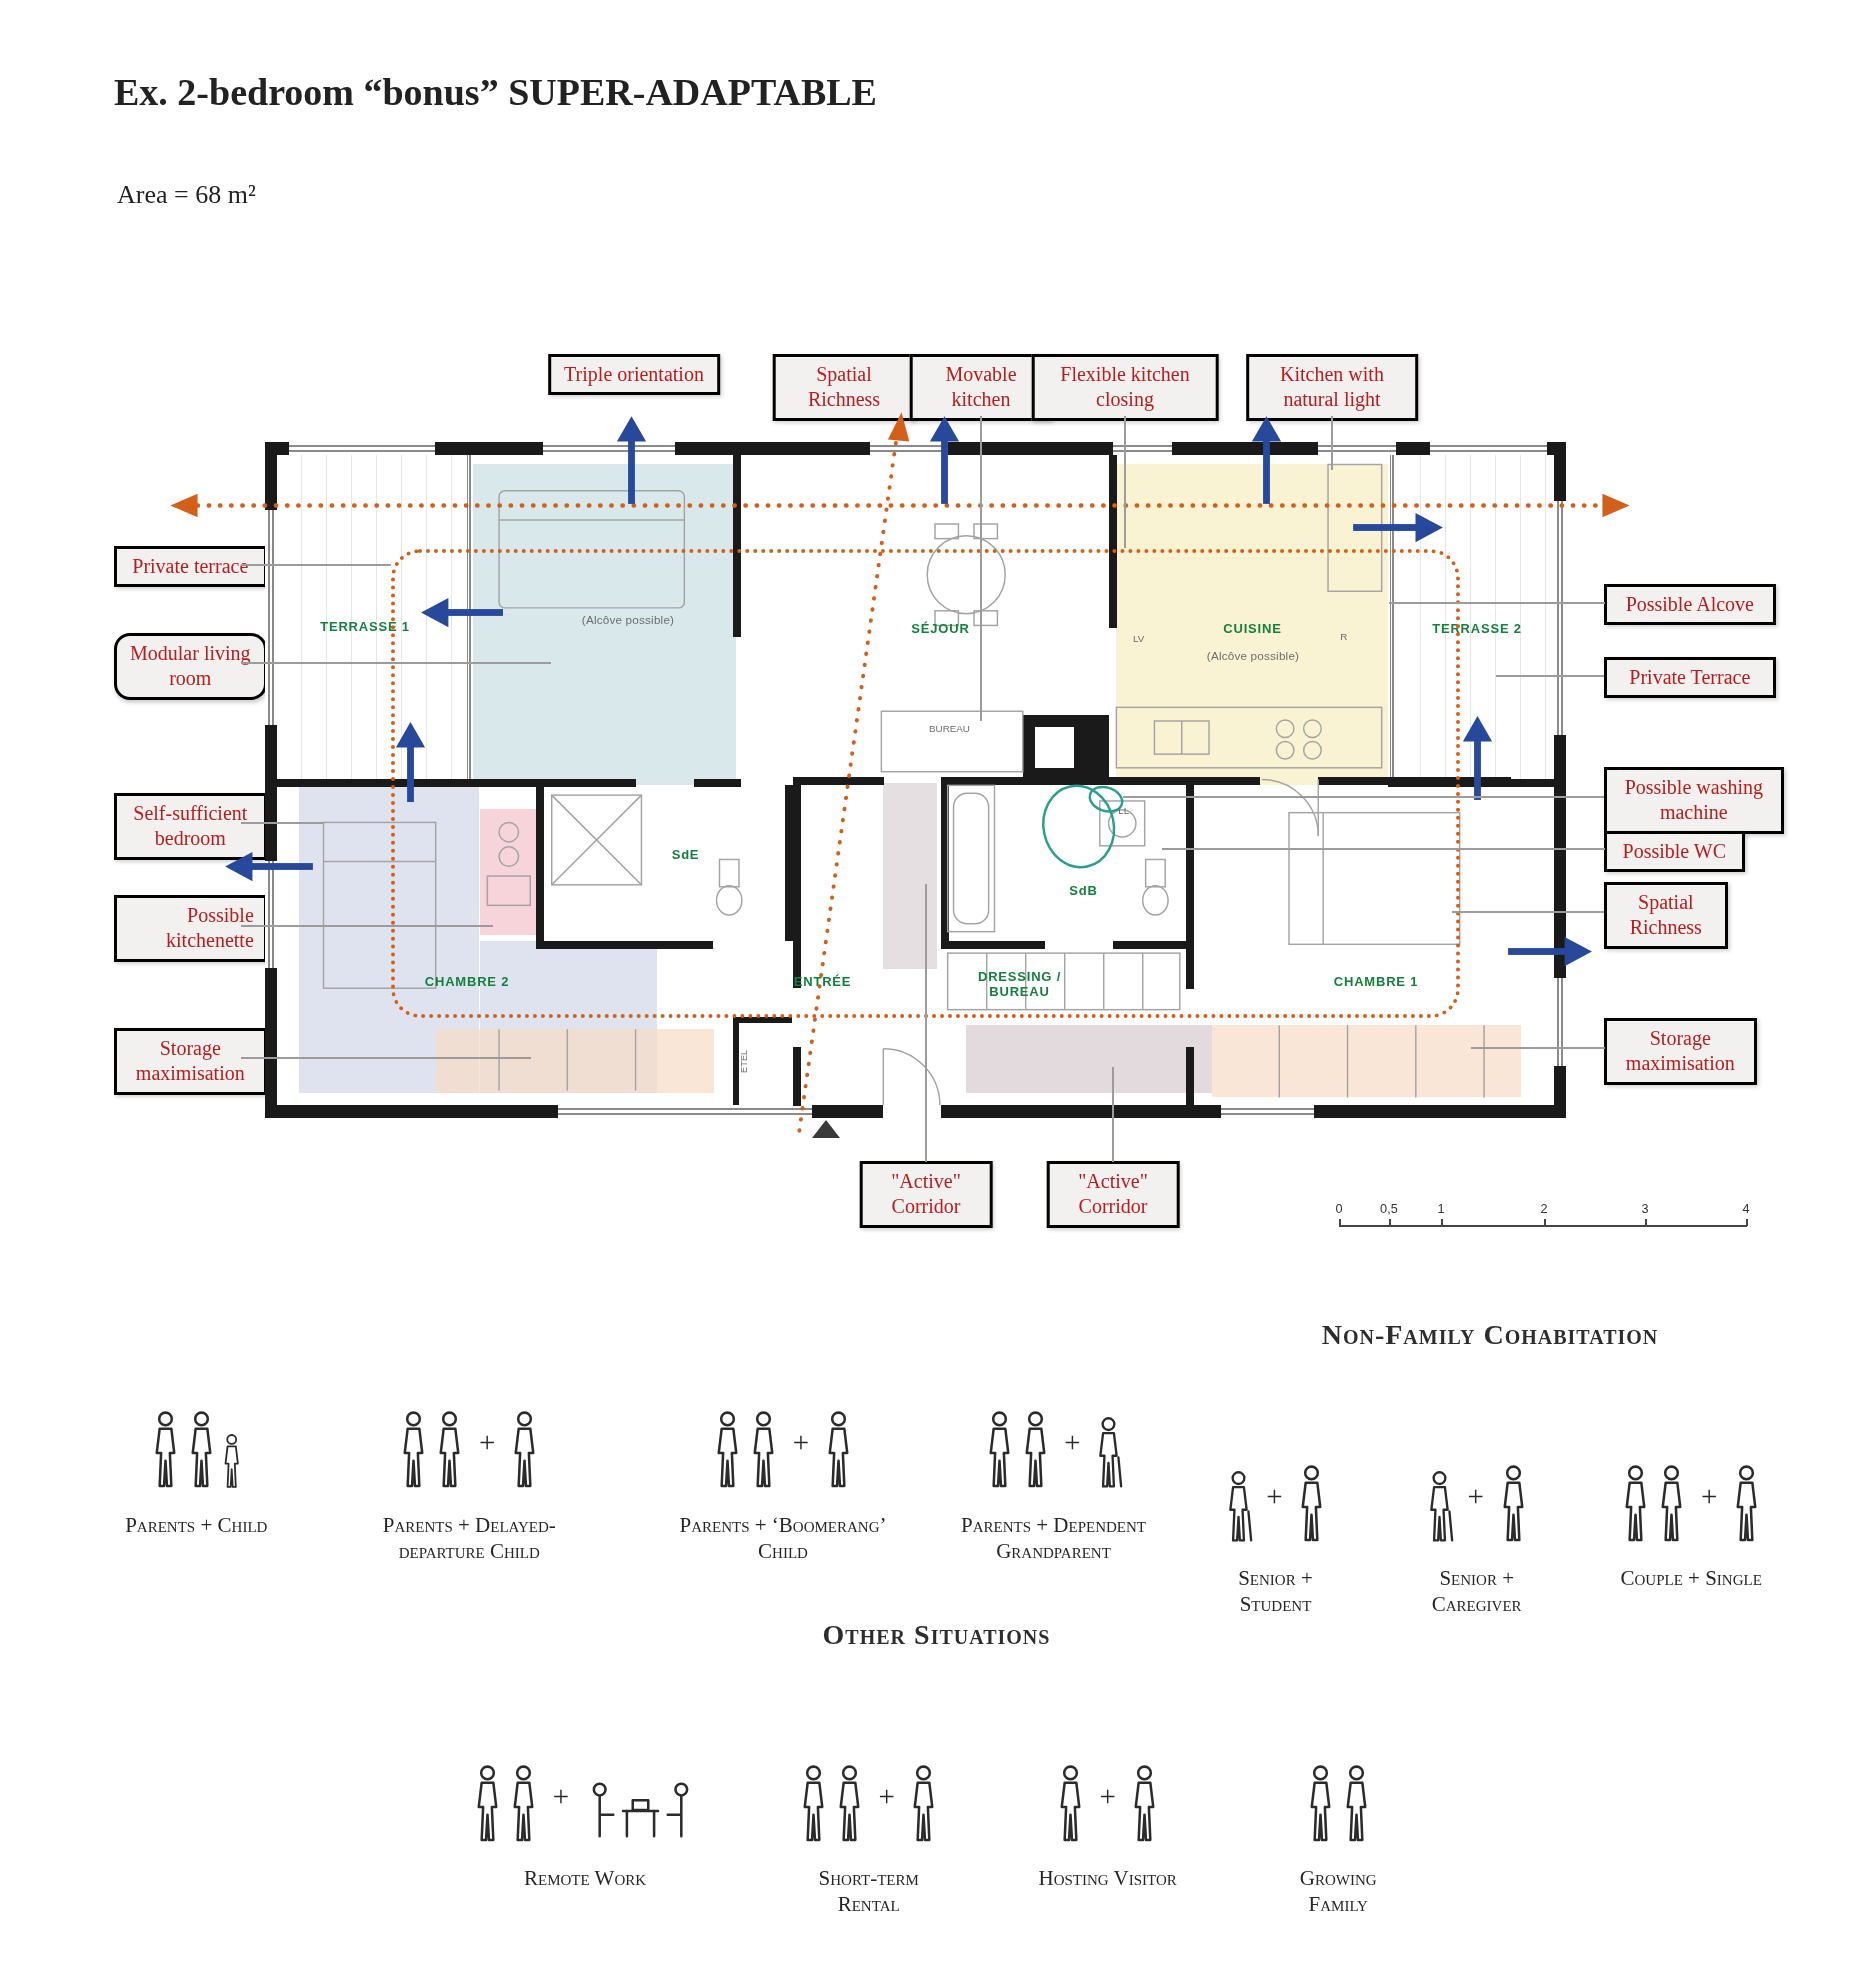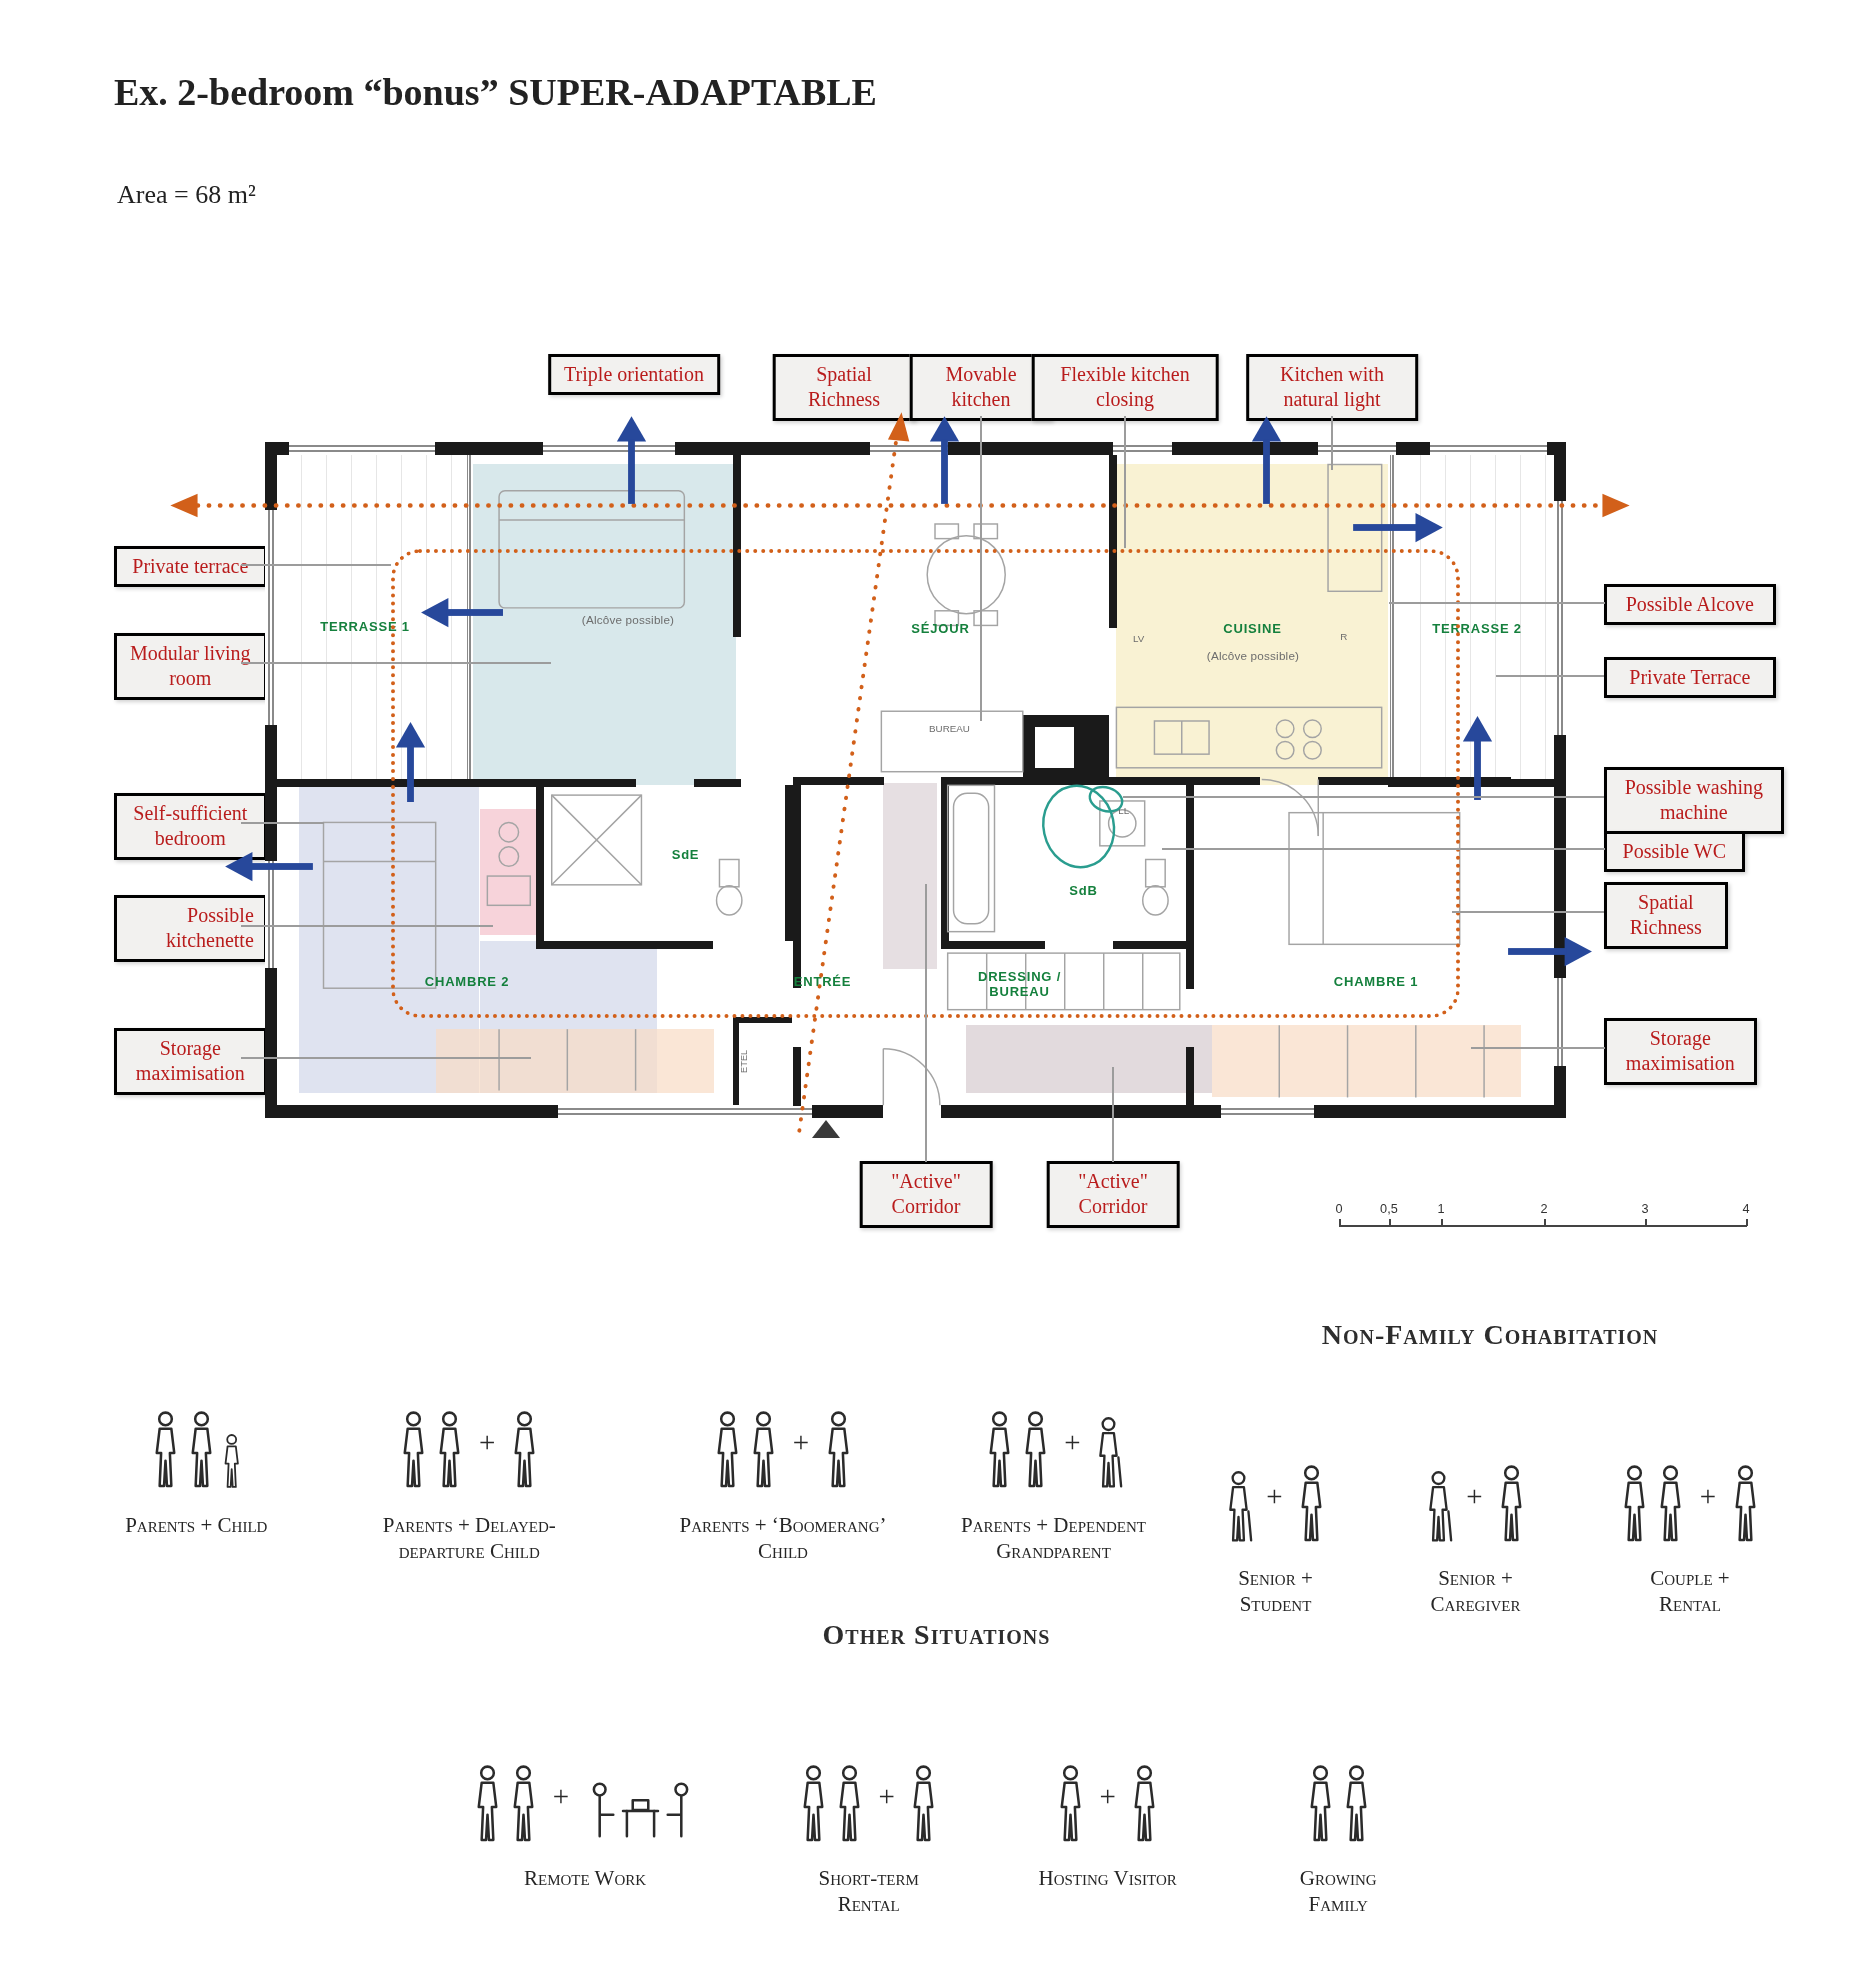--- a/index.html
+++ b/index.html
@@ -279,21 +279,21 @@
   <div class="lead" style="left:925px;top:884px;width:2px;height:278px;"></div>
   <div class="lead" style="left:1112px;top:1067px;width:2px;height:95px;"></div>
 
   <div class="callout cc" style="left:634px;top:354px;width:146px;">Triple orientation</div>
   <div class="callout cc" style="left:844px;top:354px;width:117px;">Spatial Richness</div>
   <div class="callout cc" style="left:981px;top:354px;width:117px;">Movable kitchen</div>
   <div class="callout cc" style="left:1125px;top:354px;width:161px;">Flexible kitchen closing</div>
   <div class="callout cc" style="left:1332px;top:354px;width:146px;">Kitchen with natural light</div>
 
   <div class="callout" style="left:114px;top:546px;width:127px;">Private terrace</div>
-  <div class="callout" style="left:114px;top:633px;width:127px;">Modular living room</div>
+  <div class="callout" style="left:114px;top:633px;width:127px;border-radius:16px;">Modular living room</div>
   <div class="callout" style="left:114px;top:793px;width:127px;">Self-sufficient bedroom</div>
   <div class="callout" style="left:114px;top:895px;width:127px;text-align:right;">Possible kitchenette</div>
   <div class="callout" style="left:114px;top:1028px;width:127px;">Storage maximisation</div>
 
   <div class="callout" style="left:1604px;top:584px;width:146px;">Possible Alcove</div>
   <div class="callout" style="left:1604px;top:657px;width:146px;">Private Terrace</div>
   <div class="callout" style="left:1604px;top:767px;width:154px;">Possible washing machine</div>
   <div class="callout" style="left:1604px;top:831px;width:115px;">Possible WC</div>
   <div class="callout" style="left:1604px;top:882px;width:98px;">Spatial Richness</div>
   <div class="callout" style="left:1604px;top:1018px;width:127px;">Storage maximisation</div>
@@ -507,21 +507,21 @@
             <span class="plus">+</span>
             <span class="cluster">
               <svg viewBox="0 0 34 82" width="33" height="80">
                 <g fill="none" stroke="#2b2b2b" stroke-width="2.6" stroke-linecap="round" stroke-linejoin="round">
                   <circle cx="17" cy="9" r="6.5"></circle>
                   <path d="M11 19 H23 L26 44 H21.5 L23 78 H18.5 L17 52 L15.5 78 H11 L12.5 44 H8 Z"></path>
                 </g>
               </svg>
             </span>
           </div>
-        <div class="caption" style="max-width:146px;">Couple + Rental</div>
+        <div class="caption" style="max-width:146px;">Couple + Single</div>
       </div>
     </div>
   </div>
 
   <div class="hsec" style="left:254px;top:1619px;width:1365px;">
     <h2>Other Situations</h2>
     <div class="groups ctr">
       <div class="group">
         <div class="figs">
             <span class="cluster">

